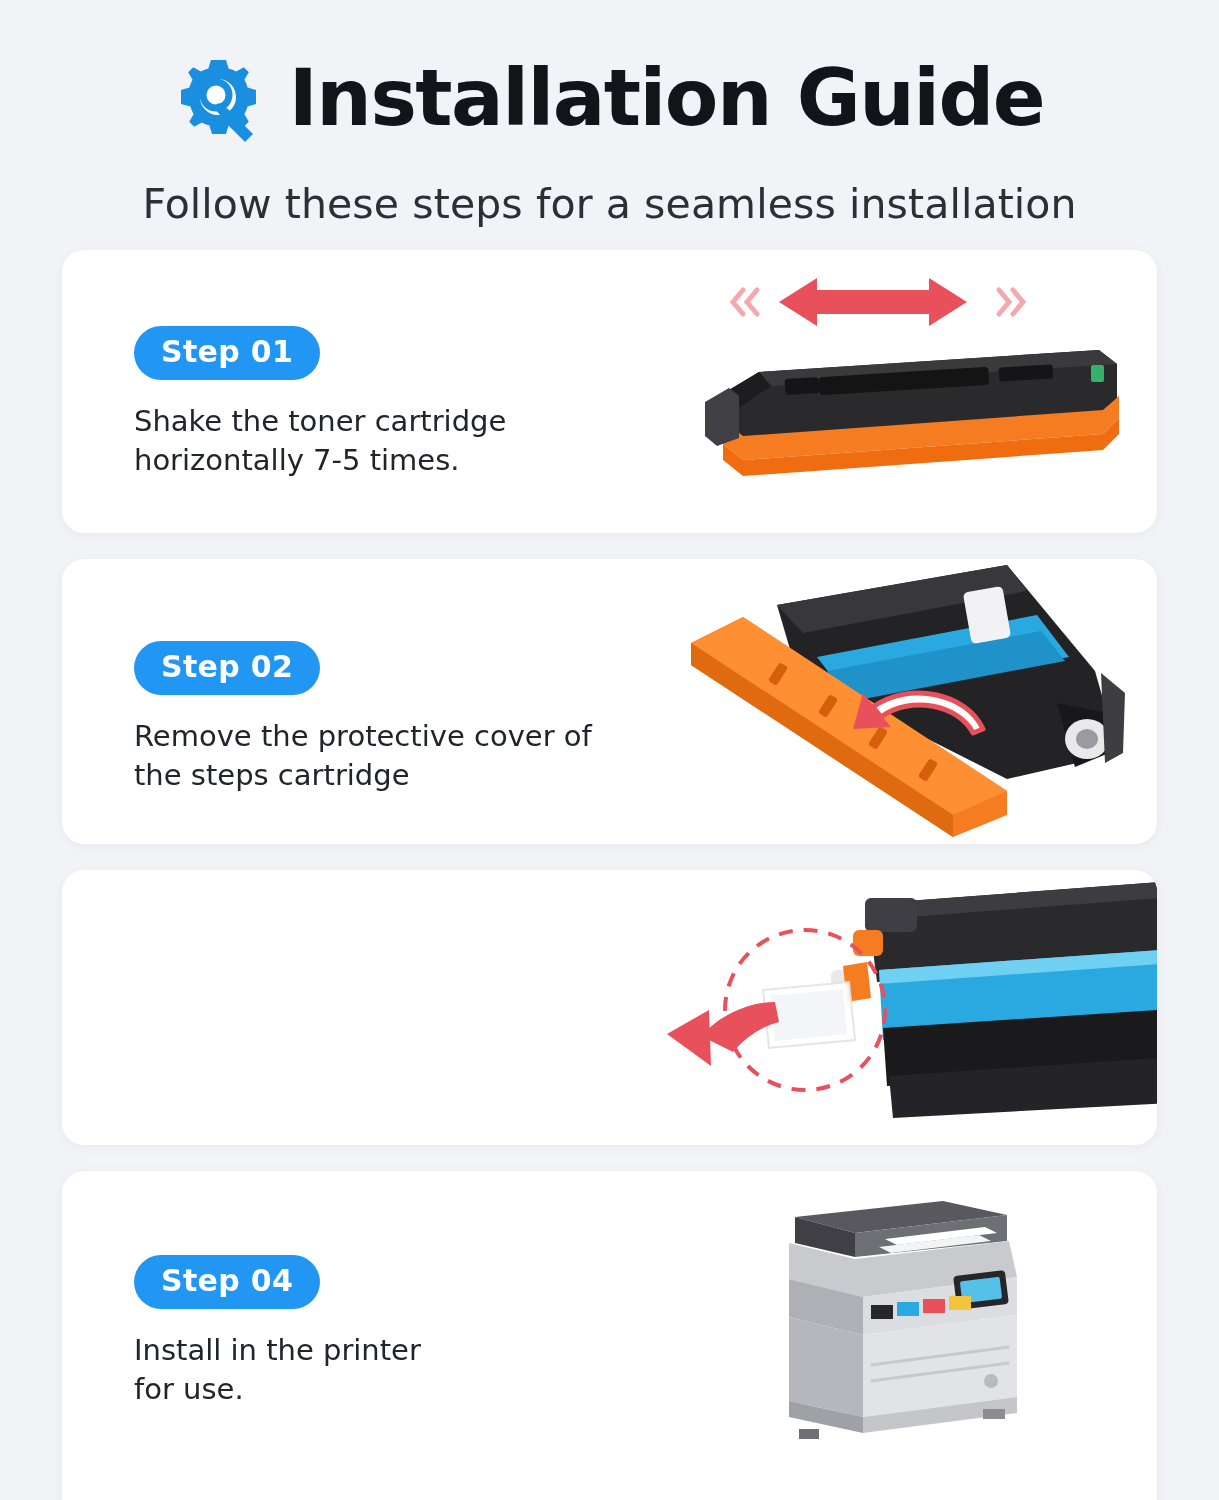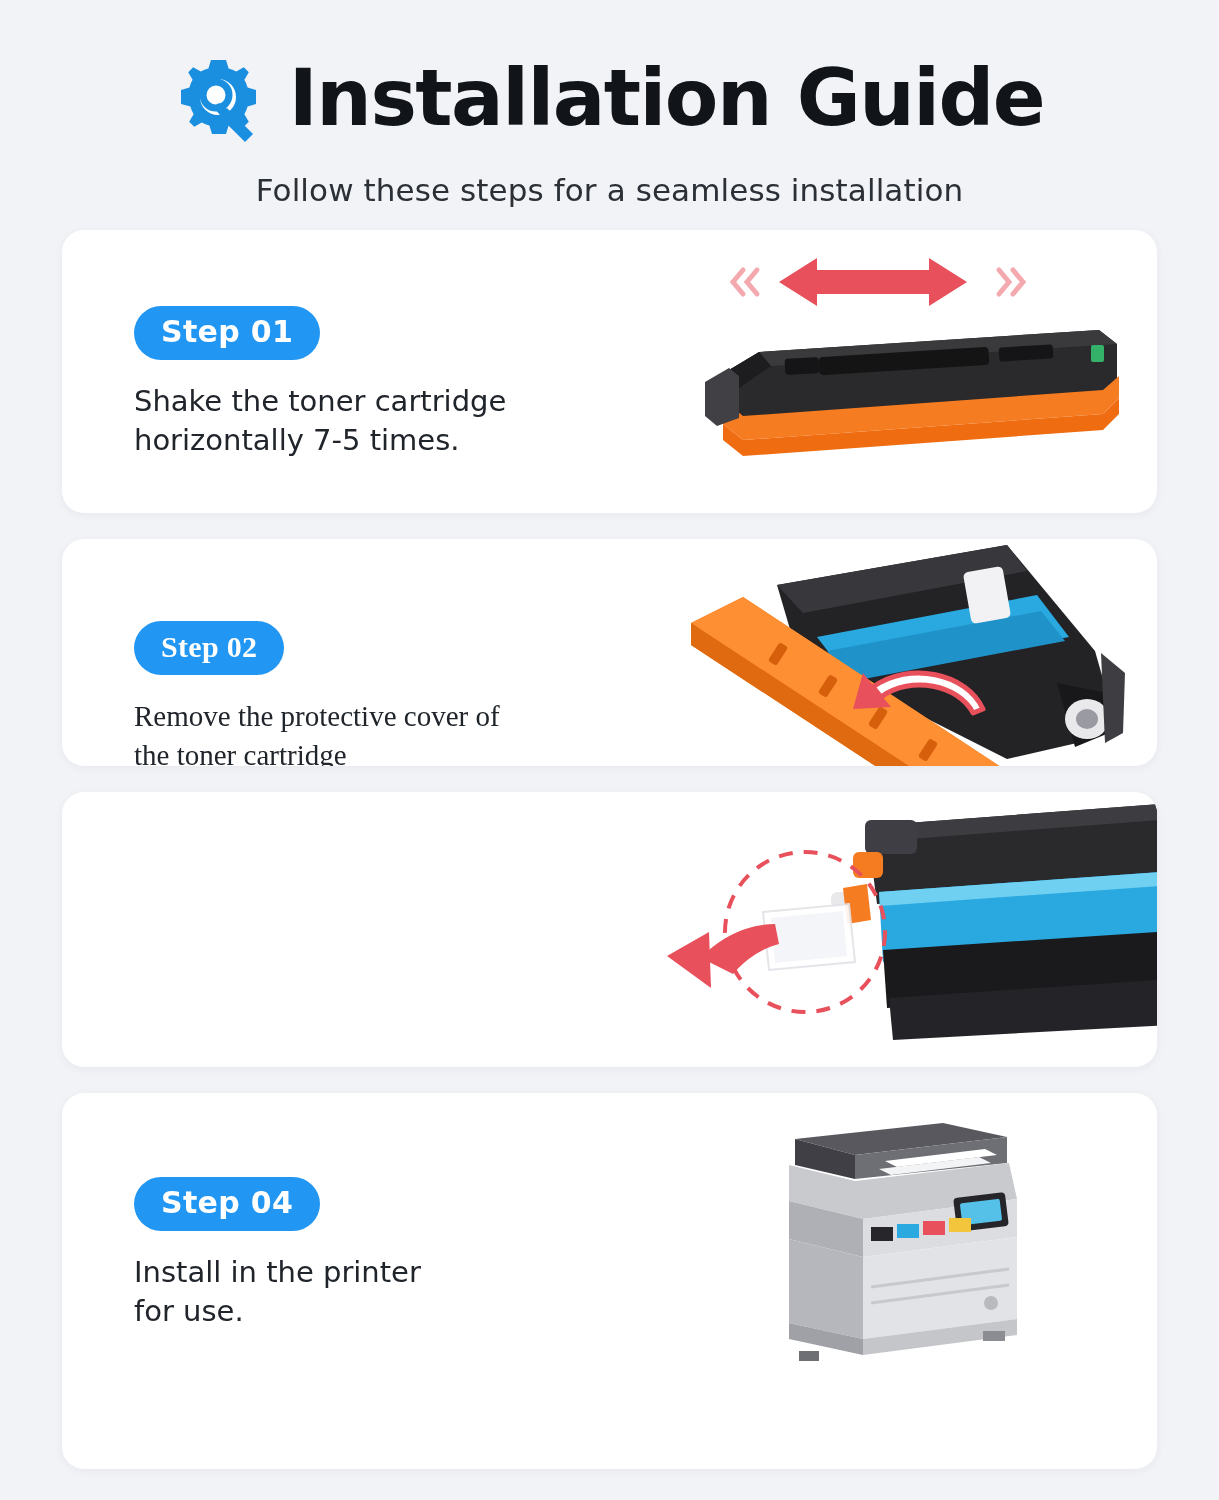--- a/index.html
+++ b/index.html
@@ -37,22 +37,22 @@
   }
   .page-title {
     font-size: 78px;
     font-weight: 700;
     letter-spacing: -1.5px;
     color: #111418;
     line-height: 1;
     font-family: "DejaVu Sans", sans-serif;
   }
   .subtitle {
-    margin-top: 28px;
-    font-size: 31px;
+    margin-top: 36px;
+    font-size: 41px;
     color: #2b2f36;
     font-weight: 400;
     letter-spacing: 0.1px;
   }
 
   
   .cards {
     margin-top: 22px;
     padding: 0 62px;
     display: flex;
@@ -60,21 +60,21 @@
     gap: 26px;
   }
   .card {
     position: relative;
     background: #ffffff;
     border-radius: 22px;
     box-shadow: 0 2px 10px rgba(20,30,60,0.05);
     overflow: hidden;
   }
   .card-1 { height: 283px; }
-  .card-2 { height: 227px; font-family: Liberation Serif, serif; }
+  .card-2 { height: 285px; }
   .card-3 { height: 275px; }
   .card-4 { height: 376px; }
 
   .card-text {
     position: absolute;
     left: 72px;
     z-index: 4;
   }
   .card-1 .card-text { top: 76px; }
   .card-2 .card-text { top: 82px; }
@@ -177,21 +177,21 @@
             <path d="M6 134 L30 120 L40 128 L40 170 L18 178 L6 168 Z" fill="#404045"></path>
           </g>
         </svg>
       </div>
     </div>
 
     <div class="card card-2">
       <div class="card-text">
         <div class="step-badge">Step 02</div>
         <div class="step-desc">Remove the protective cover of
-the toner cartridge</div>
+the steps cartridge</div>
       </div>
       <div class="card-art art-2">
         <svg width="470" height="300" viewBox="0 0 470 300" xmlns="http://www.w3.org/2000/svg">
           <g>
             <path d="M100 52 L330 12 L418 118 L430 160 L400 210 L330 226 L120 120 Z" fill="#232326"></path>
             <path d="M100 52 L330 12 L350 38 L126 80 Z" fill="#38383c"></path>
             <path d="M140 104 L360 62 L392 104 L172 146 Z" fill="#2aa9e0"></path>
             <path d="M150 118 L364 78 L388 108 L176 148 Z" fill="#1f92c9"></path>
             <rect x="290" y="36" width="40" height="52" rx="5" fill="#f2f2f4" transform="rotate(-10 310 62)"></rect>
             <path d="M380 150 L430 160 L432 200 L398 214 Z" fill="#18181a"></path>

